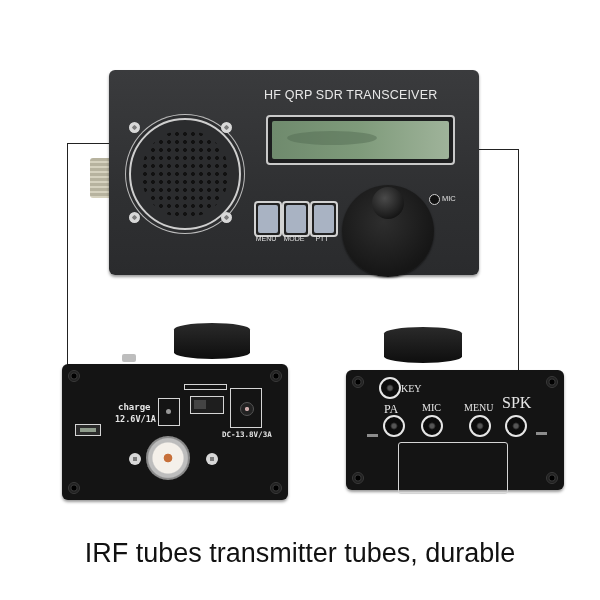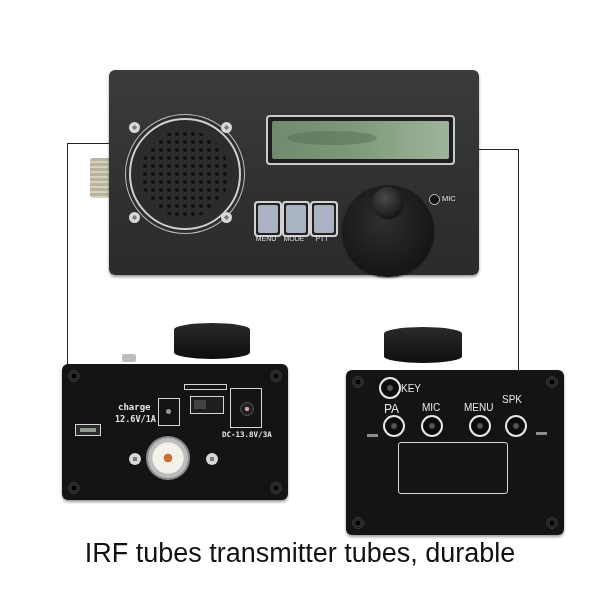--- a/index.html
+++ b/index.html
@@ -37,20 +37,21 @@
 </head>
 <body>
 
 <div class="line" style="left:67px;top:143px;width:44px;height:1px;"></div>
 <div class="line" style="left:67px;top:143px;width:1px;height:226px;"></div>
 <div class="line" style="left:478px;top:149px;width:41px;height:1px;"></div>
 <div class="line" style="left:518px;top:149px;width:1px;height:222px;"></div>
 
 <div class="so-connector"></div>
 <div class="abs front">
+  <div class="front-title">HF QRP SDR TRANSCEIVER</div>
   <div class="lcd-frame">
     <div class="lcd"></div>
   </div>
   <div class="speaker">
     <div class="speaker-holes"></div>
   </div>
   <div class="screw" style="left:20px;top:52px;"></div>
   <div class="screw" style="left:112px;top:52px;"></div>
   <div class="screw" style="left:20px;top:142px;"></div>
   <div class="screw" style="left:112px;top:142px;"></div>
@@ -100,33 +101,33 @@
     <div class="abs" style="left:9px;top:13px;width:12px;height:12px;border-radius:50%;background:radial-gradient(circle,#caa 0 20%,#222 30%);border:1px solid #555;"></div>
   </div>
   <div class="ptext mono" style="left:160px;top:66px;font-size:7.5px;text-align:right;">DC-13.8V/3A</div>
 
   <div class="abs" style="left:84px;top:72px;width:44px;height:44px;border-radius:50%;background:radial-gradient(circle,#c7703a 0 13%,#f4f0ea 15% 48%,#bdbdbd 52% 62%,#8a8a8a 66% 70%,#d8d8d8 72%);"></div>
   <div class="screw" style="left:67px;top:89px;width:12px;height:12px;"></div>
   <div class="screw" style="left:144px;top:89px;width:12px;height:12px;"></div>
 </div>
 
 <div class="top-knob" style="left:384px;top:327px;width:78px;height:36px;"></div>
-<div class="panel" style="left:346px;top:370px;width:218px;height:165px;">
+<div class="panel" style="left:346px;top:370px;width:218px;height:120px;font-family:Liberation Serif, serif;">
   <div class="corner-screw" style="left:6px;top:6px;"></div>
   <div class="corner-screw" style="right:6px;top:6px;"></div>
   <div class="corner-screw" style="left:6px;bottom:6px;"></div>
   <div class="corner-screw" style="right:6px;bottom:6px;"></div>
 
   <div class="jack" style="left:33px;top:7px;"></div>
   <div class="ptext" style="left:55px;top:13px;font-size:10px;">KEY</div>
 
   <div class="ptext" style="left:38px;top:32px;font-size:12px;">PA</div>
   <div class="ptext" style="left:76px;top:32px;font-size:10px;">MIC</div>
   <div class="ptext" style="left:118px;top:32px;font-size:10px;">MENU</div>
-  <div class="ptext" style="left:156px;top:24px;font-size:10px;">SPK</div>
+  <div class="ptext" style="left:156px;top:24px;font-size:16px;">SPK</div>
 
   <div class="jack" style="left:37px;top:45px;"></div>
   <div class="jack" style="left:75px;top:45px;"></div>
   <div class="jack" style="left:123px;top:45px;"></div>
   <div class="jack" style="left:159px;top:45px;"></div>
 
   <div class="led-slot" style="left:21px;top:64px;"></div>
   <div class="led-slot" style="left:190px;top:62px;"></div>
 
   <div class="white-box" style="left:52px;top:72px;width:108px;height:50px;border-radius:3px;"></div>

